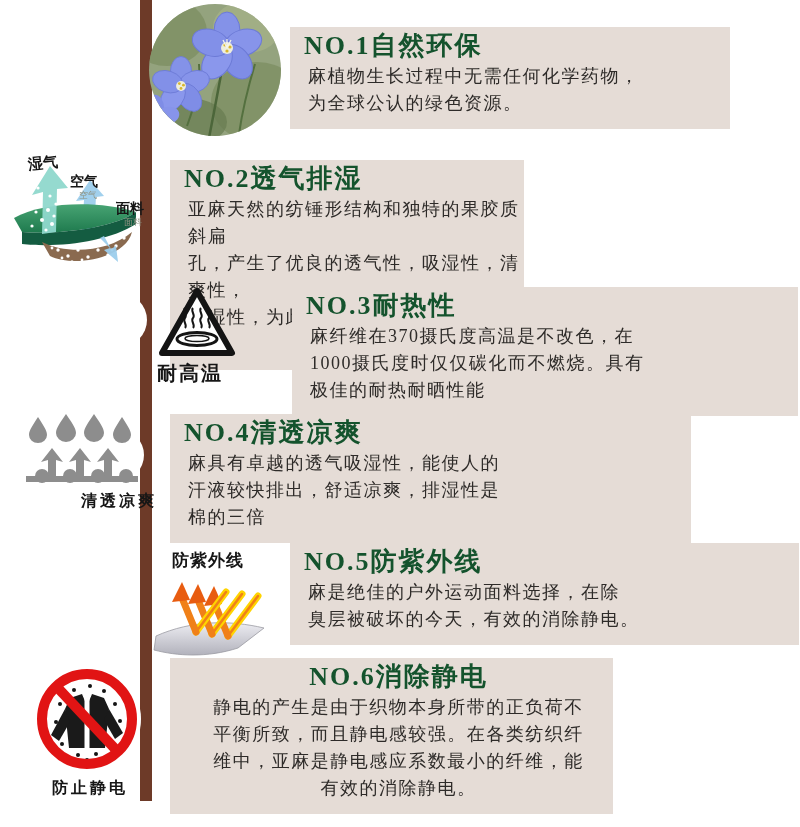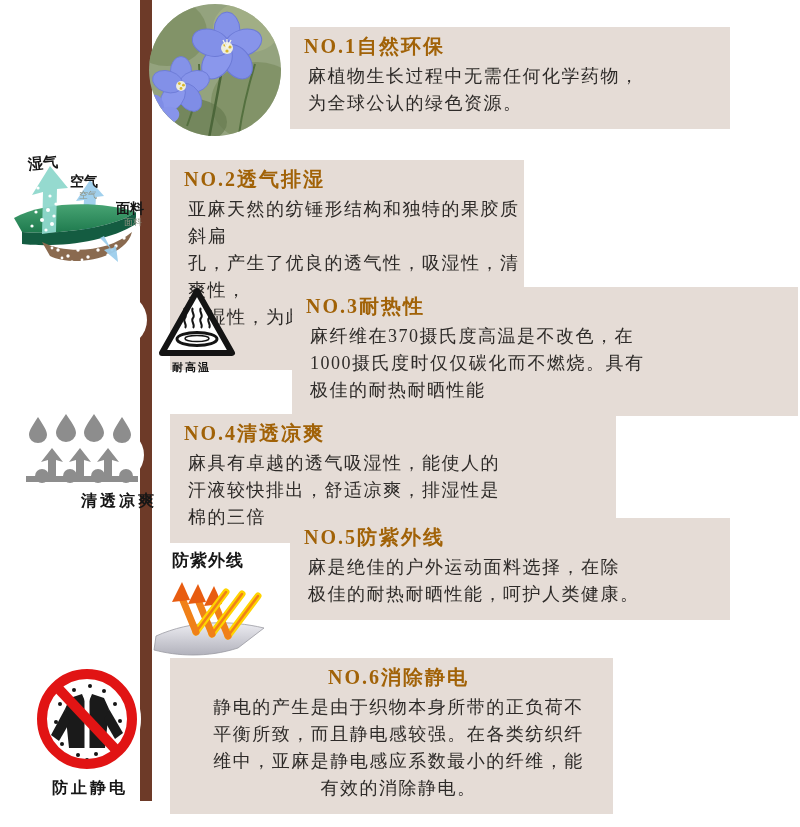--- a/index.html
+++ b/index.html
@@ -9,37 +9,37 @@
   }
   .vbar{position:absolute;left:140px;top:0;width:12px;height:801px;background:#6d3a28;}
   .bulge{position:absolute;background:#ffffff;border-radius:50%;}
   .b1{left:93px;top:293px;width:54px;height:54px;}
   .b2{left:92px;top:429px;width:52px;height:52px;}
 
   .panel{position:absolute;background:#e5dcd6;padding:6px 0 8px 14px;box-sizing:border-box;}
   .p1{left:290px;top:27px;width:440px;}
   .p2{left:170px;top:160px;width:354px;}
   .p3{left:292px;top:287px;width:506px;}
-  .p4{left:170px;top:414px;width:446px;}
-  .p5{left:290px;top:518px;width:440px;}
+  .p4{left:170px;top:414px;width:521px;}
+  .p5{left:290px;top:543px;width:509px;}
   .p6{left:170px;top:658px;width:443px;text-align:center;}
-  .ptitle{margin:0 0 2px 0;font-size:20px;line-height:26px;font-weight:bold;
-          color:#a16207;letter-spacing:2px;}
+  .ptitle{margin:0 0 2px 0;font-size:26px;line-height:26px;font-weight:bold;
+          color:#14532d;letter-spacing:2px;}
   .pbody{margin:4px;font-size:18px;line-height:27px;letter-spacing:1.5px;color:#2e2b29;
          white-space:pre-line;}
 
   .icon{position:absolute;}
   .ilabel{position:absolute;font-family:"Liberation Sans","DejaVu Sans",sans-serif;
           font-weight:bold;color:#161616;white-space:nowrap;}
   .lbl-moisture{left:28px;top:154px;font-size:15px;transform:rotate(-6deg);}
   .lbl-air{left:70px;top:173px;font-size:14px;}
   .lbl-air-s{left:79px;top:189px;font-size:9px;font-weight:normal;color:#8f9282;}
   .lbl-fabric{left:116px;top:200px;font-size:14px;}
   .lbl-fabric-s{left:124px;top:216px;font-size:9px;font-weight:normal;color:#8f9282;}
-  .lbl-heat{left:172px;top:360px;font-size:11px;letter-spacing:2px;}
+  .lbl-heat{left:157px;top:360px;font-size:20px;letter-spacing:2px;}
   .lbl-cool{left:41px;top:491px;font-size:16px;letter-spacing:3px;margin-left:40px;}
   .lbl-uv{left:172px;top:549px;font-size:17px;letter-spacing:1px;}
   .lbl-nostatic{left:52px;top:778px;font-size:16px;letter-spacing:3px;}
 </style>
 </head>
 <body>
 
 <div class="canvas">
 
   <div class="vbar"></div>
@@ -65,21 +65,21 @@
   </section>
   <section class="panel p4">
     <h2 class="ptitle">NO.4清透凉爽</h2>
     <p class="pbody">麻具有卓越的透气吸湿性，能使人的
 汗液较快排出，舒适凉爽，排湿性是
 棉的三倍</p>
   </section>
   <section class="panel p5">
     <h2 class="ptitle">NO.5防紫外线</h2>
     <p class="pbody">麻是绝佳的户外运动面料选择，在除
-极佳的耐热耐晒性能，呵护人类健康。</p>
+臭层被破坏的今天，有效的消除静电。</p>
   </section>
   <section class="panel p6">
     <h2 class="ptitle">NO.6消除静电</h2>
     <p class="pbody">静电的产生是由于织物本身所带的正负荷不
 平衡所致，而且静电感较强。在各类纺织纤
 维中，亚麻是静电感应系数最小的纤维，能
 有效的消除静电。</p>
   </section>
 
   <div class="icon" style="left:147px;top:2px;width:136px;height:136px;">

